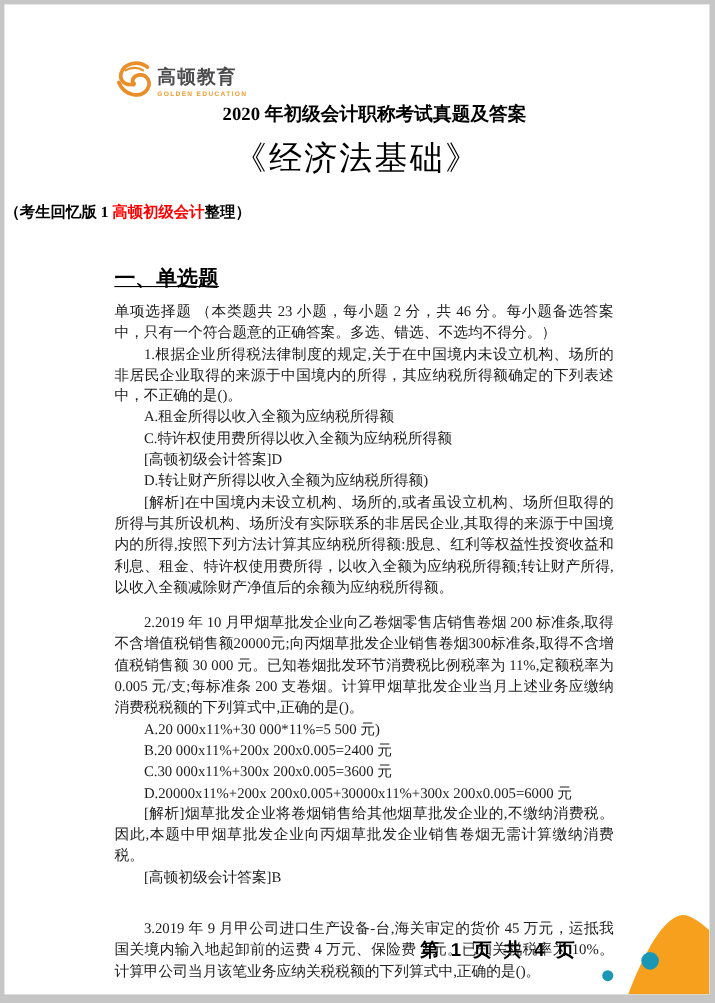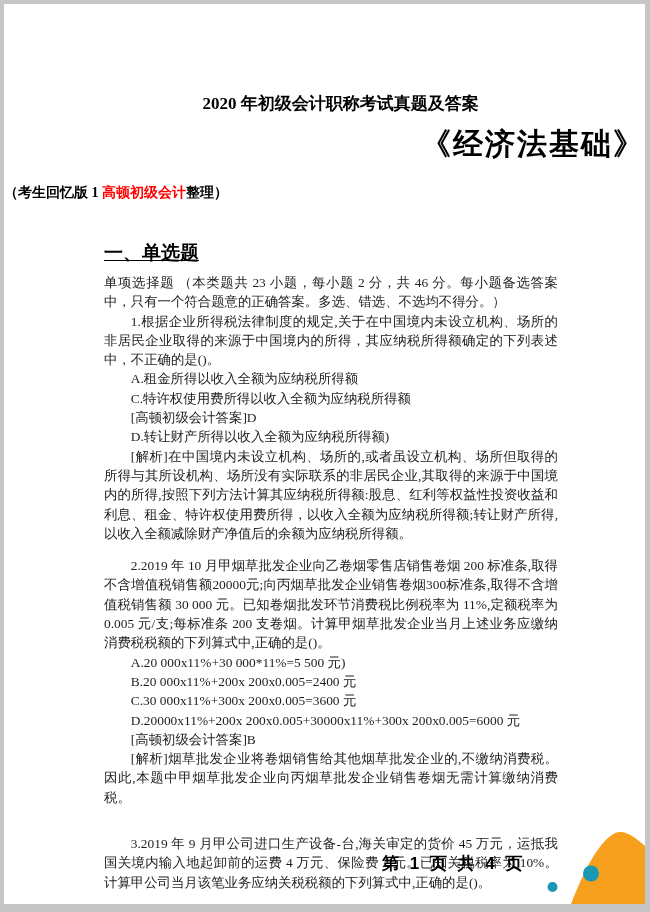--- a/index.html
+++ b/index.html
@@ -14,22 +14,22 @@
   }
   
   .logo { position:absolute; left:100px; top:50px; display:flex; align-items:flex-start; }
   .logo-icon { width:36px; height:38px; }
   .logo-text { margin-left:3px; margin-top:4px; font-family:"Liberation Sans", sans-serif; }
   .logo-name { font-size:17px; font-weight:bold; color:#4c4c4e; letter-spacing:1px; }
   .logo-sub { font-size:6px; font-weight:bold; color:#f09a2c; letter-spacing:1.2px; margin-top:2px; }
   
   .title1 { position:absolute; left:16px; top:88px; width:100%; text-align:center;
             font-size:17px; font-weight:bold; color:#000; margin:0; }
-  .title2 { position:absolute; left:0; top:120px; width:100%; text-align:right;
-            font-size:30px; font-weight:bold; color:#000; margin:0; letter-spacing:2px; }
+  .title2 { position:absolute; left:0; top:120px; width:100%; text-align:center;
+            font-size:30px; font-weight:normal; color:#000; margin:0; letter-spacing:2px; }
   .note   { position:absolute; left:0; top:180px; width:100%; text-align:left;
             font-size:14px; font-weight:bold; color:#000; margin:0; }
   .note .red { color:#ff0000; }
   
   .content { position:absolute; left:100px; top:236px; width:454px; }
   .section-heading { font-size:19px; font-weight:bold; color:#000; margin:0 0 7px 0;text-decoration:underline; }
   .content p { margin:0; font-size:13.4px; line-height:19.3px; color:#1c1c1c; text-align:justify; }
   .indent { text-indent:2em; }
   .gap-sm { margin-top:13px !important; }
   .gap-lg { margin-top:27px !important; }
@@ -37,20 +37,31 @@
   .page-num { position:absolute; left:378px; top:848px; font-family:"Liberation Sans", sans-serif;
               font-size:17px; font-weight:bold; color:#000; letter-spacing:3px; }
   
   .corner-art { position:absolute; right:0; bottom:0; width:110px; height:80px; }
 </style>
 </head>
 <body>
 
 <div class="page">
 
+  <div class="logo">
+    <svg class="logo-icon" viewBox="0 0 36 38">
+      <path d="M30,7 C21,0 8,4 6,13 C4.5,20 11,25 18,22" fill="none" stroke="#e98f2a" stroke-width="3.4" stroke-linecap="round"></path>
+      <path d="M4,21 C9,33 24,36 30,27 C34,20.5 29.5,13.5 23,14 C17.5,14.5 15,19 17.5,23" fill="none" stroke="#e98f2a" stroke-width="3.4" stroke-linecap="round"></path>
+      <path d="M10,10 C15,7 22,7 26,10" fill="none" stroke="#e98f2a" stroke-width="2" stroke-linecap="round"></path>
+    </svg>
+    <div class="logo-text">
+      <div class="logo-name">高顿教育</div>
+      <div class="logo-sub">GOLDEN EDUCATION</div>
+    </div>
+  </div>
 
   <h1 class="title1">2020 年初级会计职称考试真题及答案</h1>
   <h2 class="title2">《经济法基础》</h2>
   <p class="note"><span>（考生回忆版 1 </span><span class="red">高顿初级会计</span><span>整理）</span></p>
 
   <div class="content">
     <h3 class="section-heading">一、单选题</h3>
     <p>单项选择题 （本类题共 23 小题，每小题 2 分，共 46 分。每小题备选答案中，只有一个符合题意的正确答案。多选、错选、不选均不得分。）</p>
 
     <p class="indent">1.根据企业所得税法律制度的规定,关于在中国境内未设立机构、场所的非居民企业取得的来源于中国境内的所得，其应纳税所得额确定的下列表述中，不正确的是()。</p>
@@ -58,22 +69,22 @@
     <p class="indent">C.特许权使用费所得以收入全额为应纳税所得额</p>
     <p class="indent">[高顿初级会计答案]D</p>
     <p class="indent">D.转让财产所得以收入全额为应纳税所得额)</p>
     <p class="indent">[解析]在中国境内未设立机构、场所的,或者虽设立机构、场所但取得的所得与其所设机构、场所没有实际联系的非居民企业,其取得的来源于中国境内的所得,按照下列方法计算其应纳税所得额:股息、红利等权益性投资收益和利息、租金、特许权使用费所得，以收入全额为应纳税所得额;转让财产所得,以收入全额减除财产净值后的余额为应纳税所得额。</p>
 
     <p class="indent gap-sm">2.2019 年 10 月甲烟草批发企业向乙卷烟零售店销售卷烟 200 标准条,取得不含增值税销售额20000元;向丙烟草批发企业销售卷烟300标准条,取得不含增值税销售额 30 000 元。已知卷烟批发环节消费税比例税率为 11%,定额税率为0.005 元/支;每标准条 200 支卷烟。计算甲烟草批发企业当月上述业务应缴纳消费税税额的下列算式中,正确的是()。</p>
     <p class="indent">A.20 000x11%+30 000*11%=5 500 元)</p>
     <p class="indent">B.20 000x11%+200x 200x0.005=2400 元</p>
     <p class="indent">C.30 000x11%+300x 200x0.005=3600 元</p>
     <p class="indent">D.20000x11%+200x 200x0.005+30000x11%+300x 200x0.005=6000 元</p>
+    <p class="indent">[解析]烟草批发企业将卷烟销售给其他烟草批发企业的,不缴纳消费税。因此,本题中甲烟草批发企业向丙烟草批发企业销售卷烟无需计算缴纳消费税。</p>
     <p class="indent">[高顿初级会计答案]B</p>
-    <p class="indent">[解析]烟草批发企业将卷烟销售给其他烟草批发企业的,不缴纳消费税。因此,本题中甲烟草批发企业向丙烟草批发企业销售卷烟无需计算缴纳消费税。</p>
 
     <p class="indent gap-lg">3.2019 年 9 月甲公司进口生产设备-台,海关审定的货价 45 万元，运抵我国关境内输入地起卸前的运费 4 万元、保险费 2 元。已知关税税率为 10%。计算甲公司当月该笔业务应纳关税税额的下列算式中,正确的是()。</p>
   </div>
 
   <div class="page-num">第 1 页 共 4 页</div>
 
   <svg class="corner-art" viewBox="0 0 110 80">
     <path d="M36,80 C55,30 72,10 84,8 C92,7 101,14 110,22 L110,80 Z" fill="#f6a01d"></path>
     <circle cx="56" cy="49.5" r="8" fill="#1a97b5"></circle>
     <circle cx="17.5" cy="63" r="5" fill="#1a97b5"></circle>

